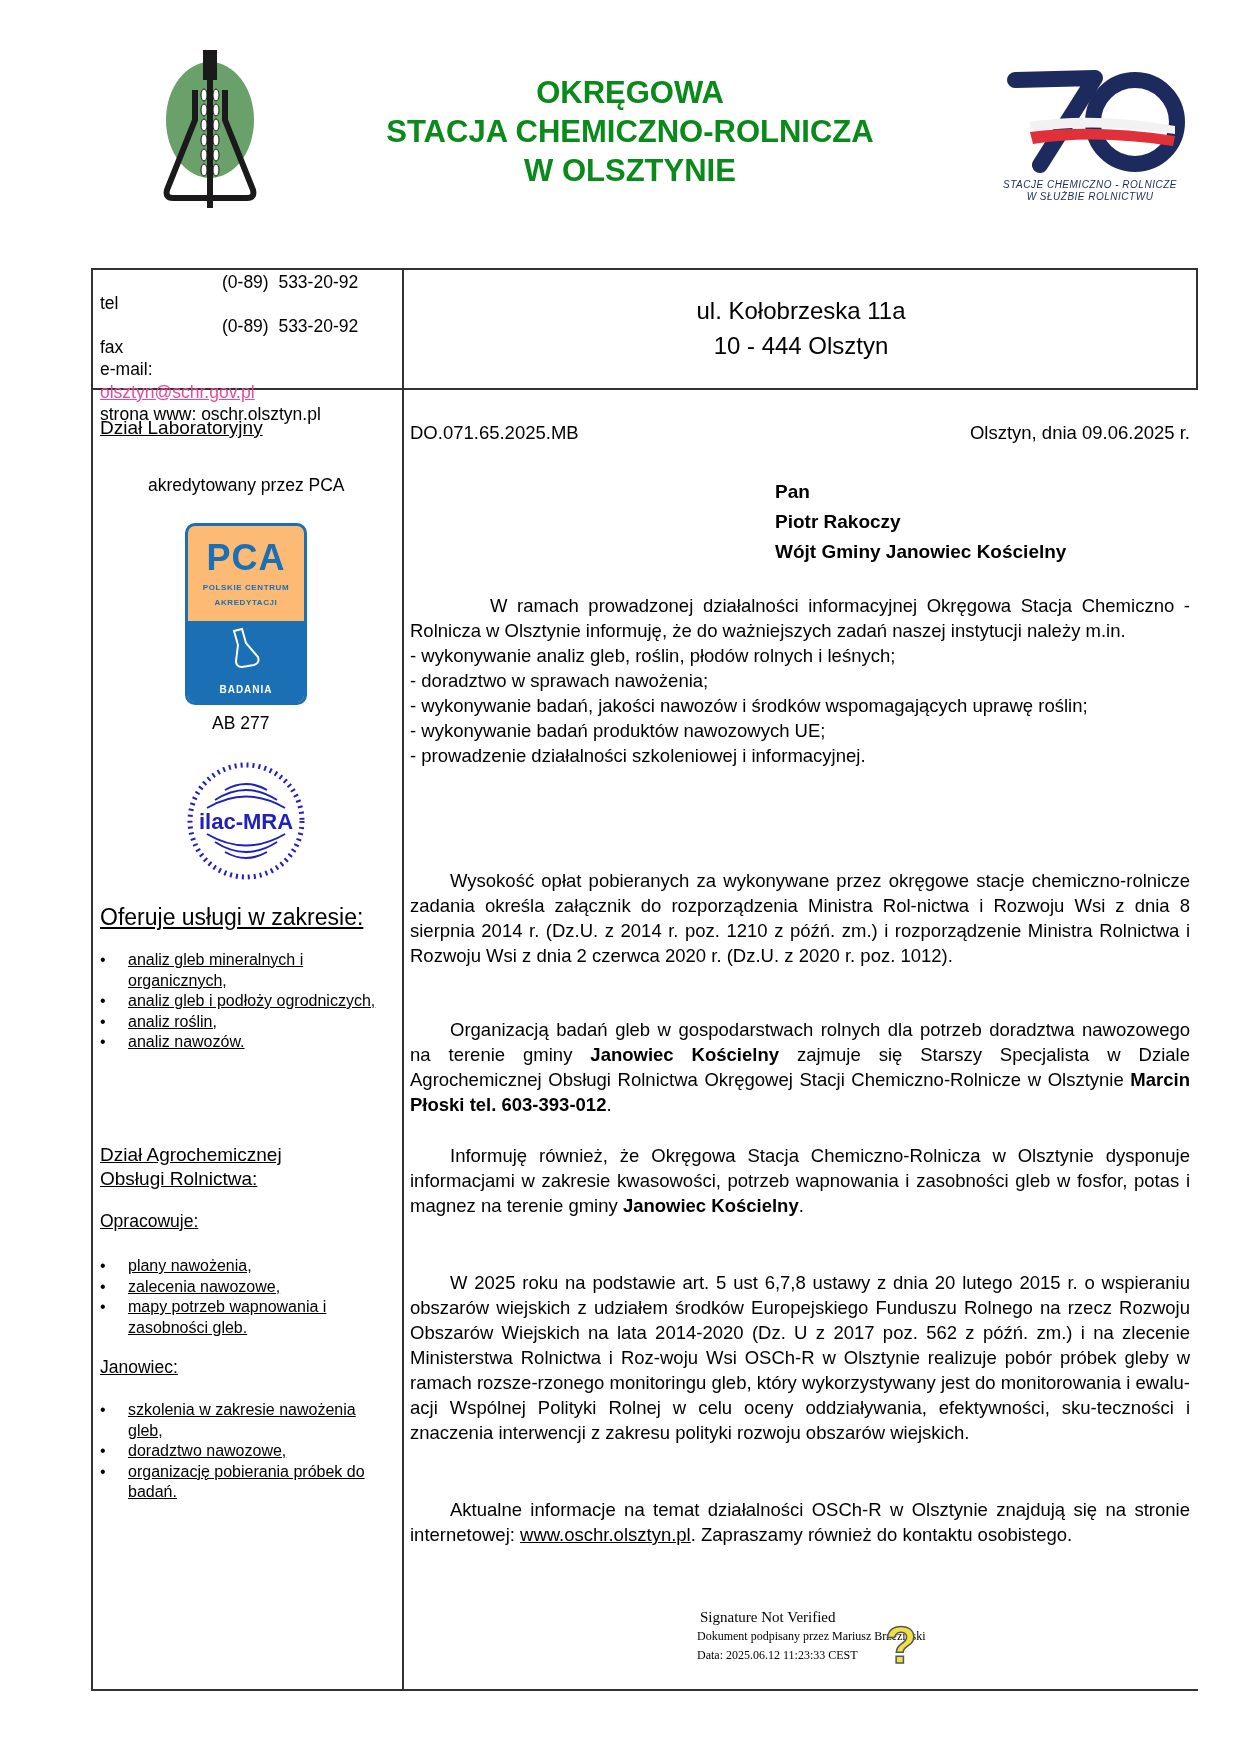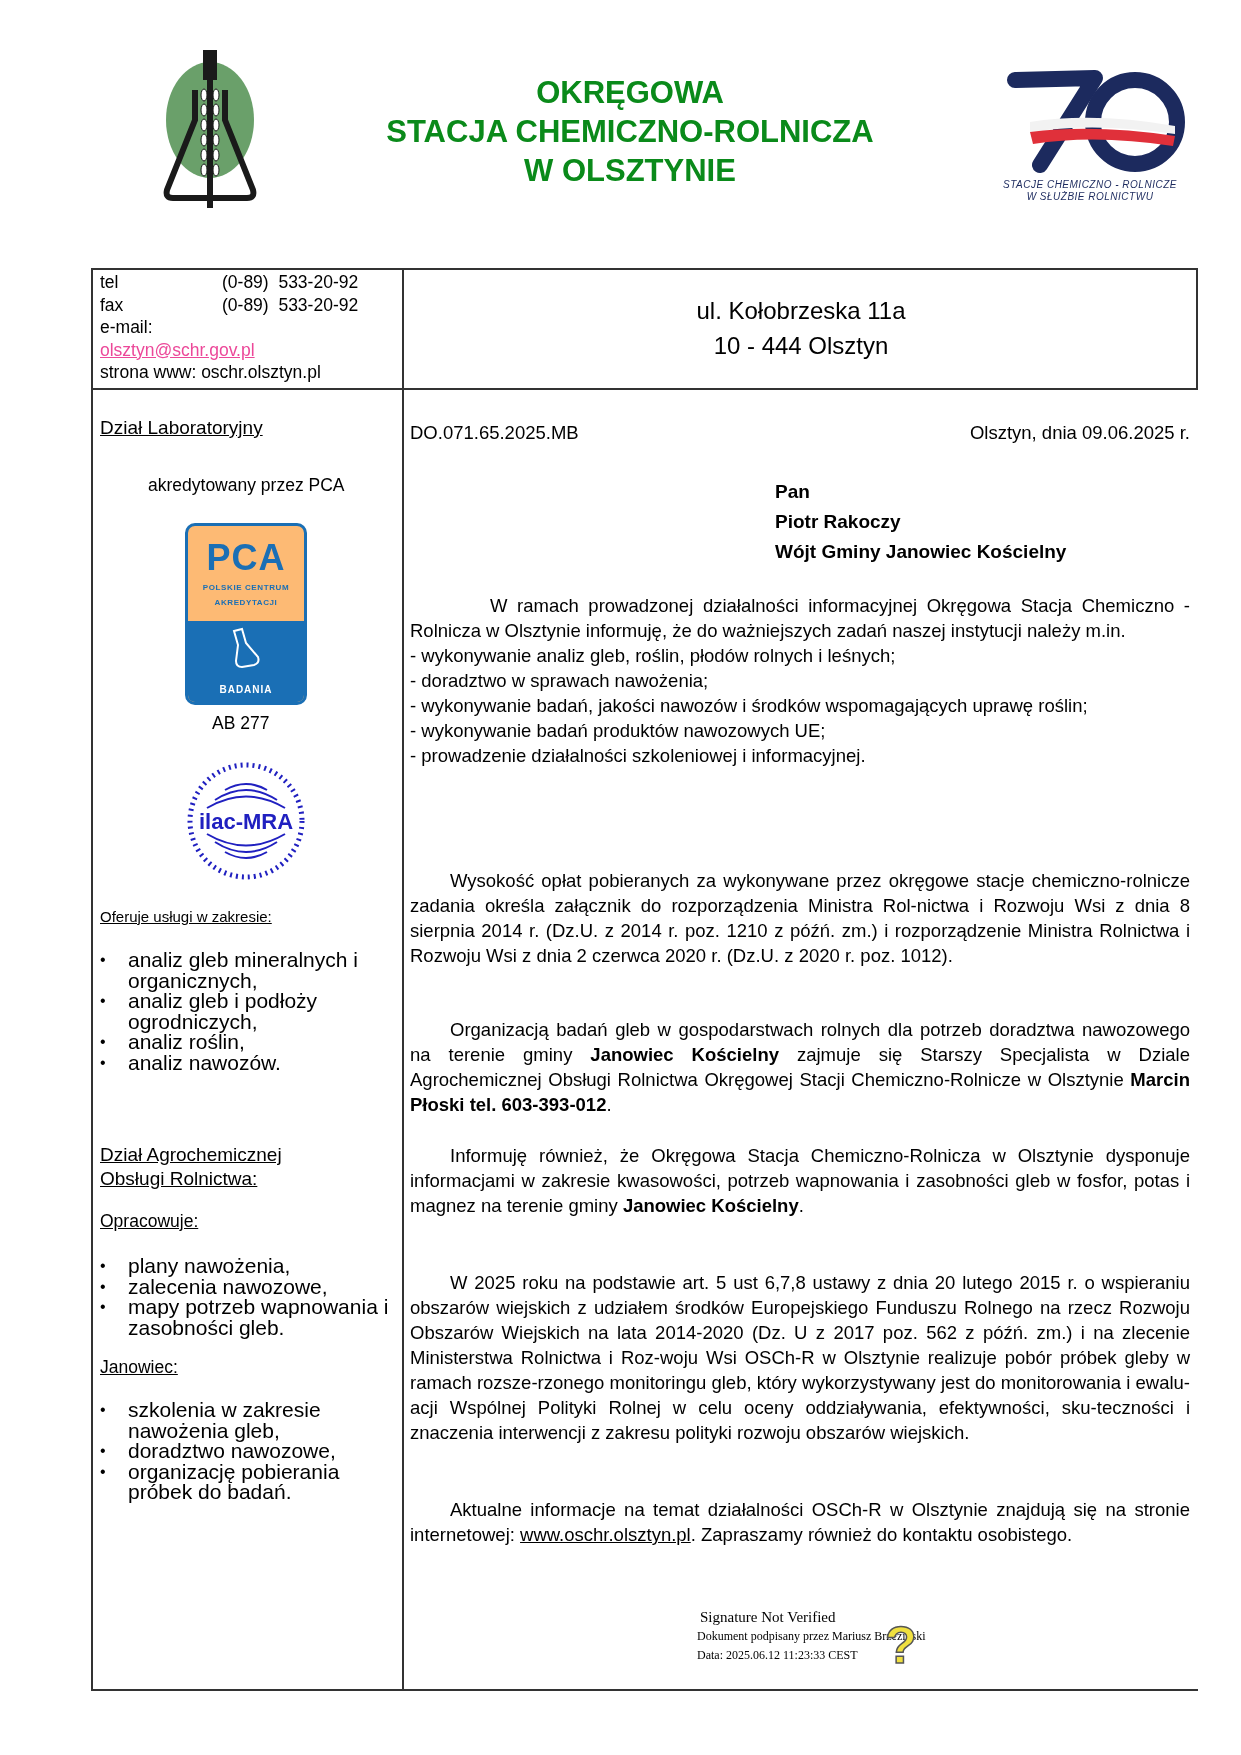--- a/index.html
+++ b/index.html
@@ -14,30 +14,30 @@
   #logo-right { left: 985px; top: 60px; width: 210px; height: 150px; }
 
   
   #contact-box { left: 91px; top: 268px; width: 1107px; height: 122px; border: 2px solid #333; }
   #contact-divider { left: 402px; top: 268px; width: 2px; height: 1423px; background: #333; }
   #left-border { left: 91px; top: 388px; width: 2px; height: 1303px; background: #333; }
   #bottom-border { left: 91px; top: 1689px; width: 1107px; height: 2px; background: #333; }
 
   #contact-left { left: 100px; top: 271px; font-size: 17.5px; line-height: 22.5px; }
   #contact-left .row { display: flex; }
-  #contact-left .lbl { width: 122px; }
+  #contact-left .lbl { width: 122px; margin-top: 21px; }
   #contact-left a { color: #ec4899; text-decoration: underline; }
 
   #address { left: 404px; top: 293px; width: 794px; text-align: center; font-size: 24px; line-height: 35px; }
 
   
   .lc { left: 100px; font-size: 17.5px; line-height: 22px; }
   .lc-h { text-decoration: underline; font-size: 19px; line-height: 24px; }
   .bul { list-style: none; }
-  .bul li { position: relative; padding-left: 28px; font-size: 21px; line-height: 20.5px; width: 290px; }
+  .bul li { position: relative; padding-left: 28px; font-size: 16px; line-height: 20.5px; width: 290px; text-decoration: underline; }
   .bul li::before { content: "•"; position: absolute; left: 0; top: 0; font-size: 16px; }
 
   #pca-badge { left: 185px; top: 523px; width: 122px; height: 182px; border: 3px solid #1a6fb5; border-radius: 10px; overflow: hidden; background: #fdba74; }
   #pca-badge .top { height: 95px; text-align: center; }
   #pca-badge .pca { font-weight: bold; color: #1a6fb5; font-size: 36px; line-height: 40px; padding-top: 12px; letter-spacing: 1px; }
   #pca-badge .sub { color: #1a6fb5; font-weight: bold; font-size: 8px; line-height: 11px; letter-spacing: 0.6px; margin-top: 4px; }
   #pca-badge .bot { background: #1a6fb5; height: 82px; position: relative; text-align: center; color: #fff; }
   #pca-badge .bot .lab { position: absolute; bottom: 8px; left: 0; right: 0; font-size: 10px; font-weight: bold; letter-spacing: 1px; }
 
   #ilac { left: 185px; top: 760px; width: 122px; height: 122px; }
@@ -149,21 +149,21 @@
   <circle cx="61" cy="61" r="56" fill="none" stroke="#2020c0" stroke-width="5" stroke-dasharray="2 4"></circle>
   <path d="M30 40 Q61 20 92 40" fill="none" stroke="#2020c0" stroke-width="2"></path>
   <path d="M22 48 Q61 25 100 48" fill="none" stroke="#2020c0" stroke-width="2"></path>
   <path d="M40 30 Q61 18 82 30" fill="none" stroke="#2020c0" stroke-width="2"></path>
   <path d="M30 82 Q61 102 92 82" fill="none" stroke="#2020c0" stroke-width="2"></path>
   <path d="M22 74 Q61 97 100 74" fill="none" stroke="#2020c0" stroke-width="2"></path>
   <path d="M40 92 Q61 104 82 92" fill="none" stroke="#2020c0" stroke-width="2"></path>
   <text x="61" y="69" text-anchor="middle" font-family="Liberation Sans, sans-serif" font-weight="bold" font-size="22" fill="#2020c0">ilac-MRA</text>
 </svg>
 
-<div class="abs lc lc-h" style="top:905px;font-size:15px;">Oferuje  usługi  w  zakresie:</div>
+<div class="abs lc lc-h" style="top:905px;font-size:23px;">Oferuje  usługi  w  zakresie:</div>
 <ul class="abs bul" style="left:100px;top:950px;">
   <li>analiz  gleb  mineralnych i organicznych,</li>
   <li>analiz  gleb i podłoży ogrodniczych,</li>
   <li>analiz  roślin,</li>
   <li>analiz  nawozów.</li>
 </ul>
 
 <div class="abs lc lc-h" style="top:1143px;">
   <div>Dział Agrochemicznej</div>
   <div>Obsługi Rolnictwa:</div>

